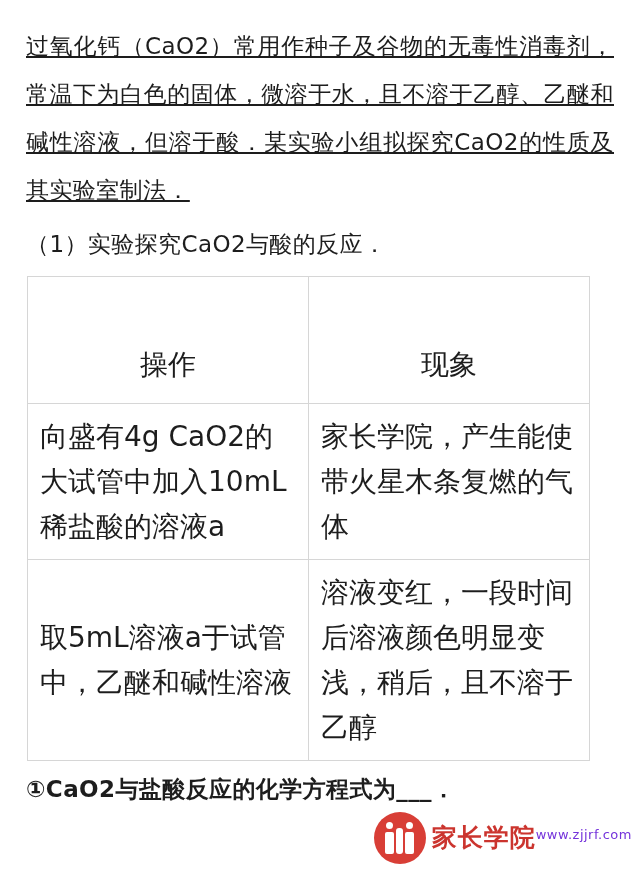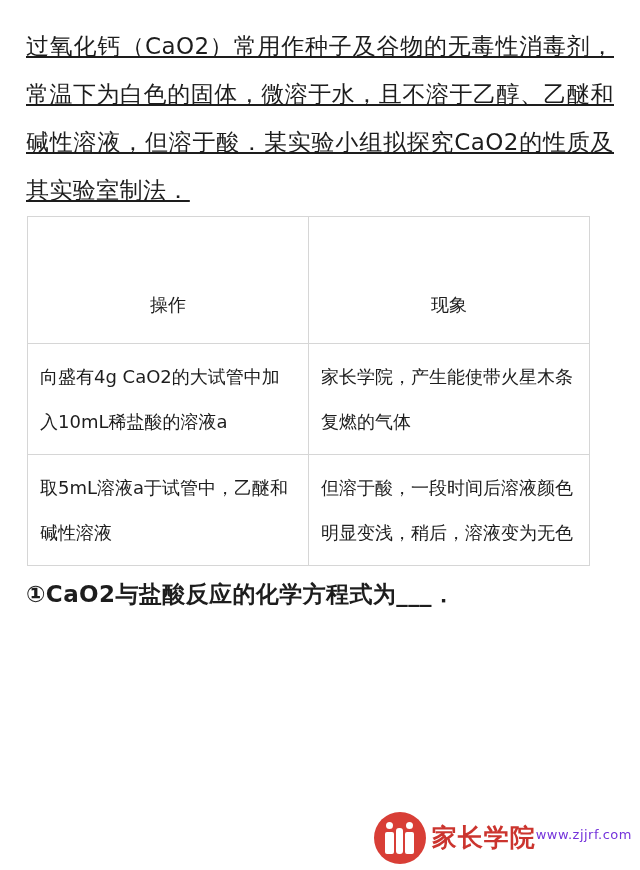--- a/index.html
+++ b/index.html
@@ -40,21 +40,21 @@
   }
   table.exp-table {
     border-collapse: collapse;
     width: 563px;
     margin: 2px 0 0 1px;
     table-layout: fixed;
   }
   table.exp-table td {
     border: 1px solid #d6d6d6;
     padding: 10px 12px;
-    font-size: 18px;
+    font-size: 28px;
     line-height: 45px;
     color: #1d1d1d;
     vertical-align: middle;
     text-align: left;
   }
   table.exp-table td.head {
     text-align: center;
     height: 100px;
     vertical-align: bottom;
     padding-bottom: 16px;
@@ -114,38 +114,39 @@
     margin-top: 3px;
   }
 </style>
 </head>
 <body>
 
 <div class="page">
 
   <p class="para">过氧化钙（CaO2）常用作种子及谷物的无毒性消毒剂，常温下为白色的固体，微溶于水，且不溶于乙醇、乙醚和碱性溶液，但溶于酸．某实验小组拟探究CaO2的性质及其实验室制法．</p>
 
+  <p class="para-indent">（1）实验探究CaO2与酸的反应．</p>
 
   <table class="exp-table">
     <colgroup>
       <col class="col-a">
       <col class="col-b">
     </colgroup>
     <tbody>
       <tr>
         <td class="head">操作</td>
         <td class="head">现象</td>
       </tr>
       <tr>
         <td>向盛有4g CaO2的大试管中加入10mL稀盐酸的溶液a</td>
         <td>家长学院，产生能使带火星木条复燃的气体</td>
       </tr>
       <tr>
         <td class="cell-center">取5mL溶液a于试管中，乙醚和碱性溶液</td>
-        <td class="cell-center">但溶于酸，一段时间后溶液颜色明显变浅，稍后，溶液变为无色</td>
+        <td class="cell-center">溶液变红，一段时间后溶液颜色明显变浅，稍后，且不溶于乙醇</td>
       </tr>
     </tbody>
   </table>
 
   <p class="q-line">①CaO2与盐酸反应的化学方程式为___．</p>
 
   <div class="watermark">
     <div class="wm-badge">
       <span class="fig f1"></span>
       <span class="fig f2"></span>

